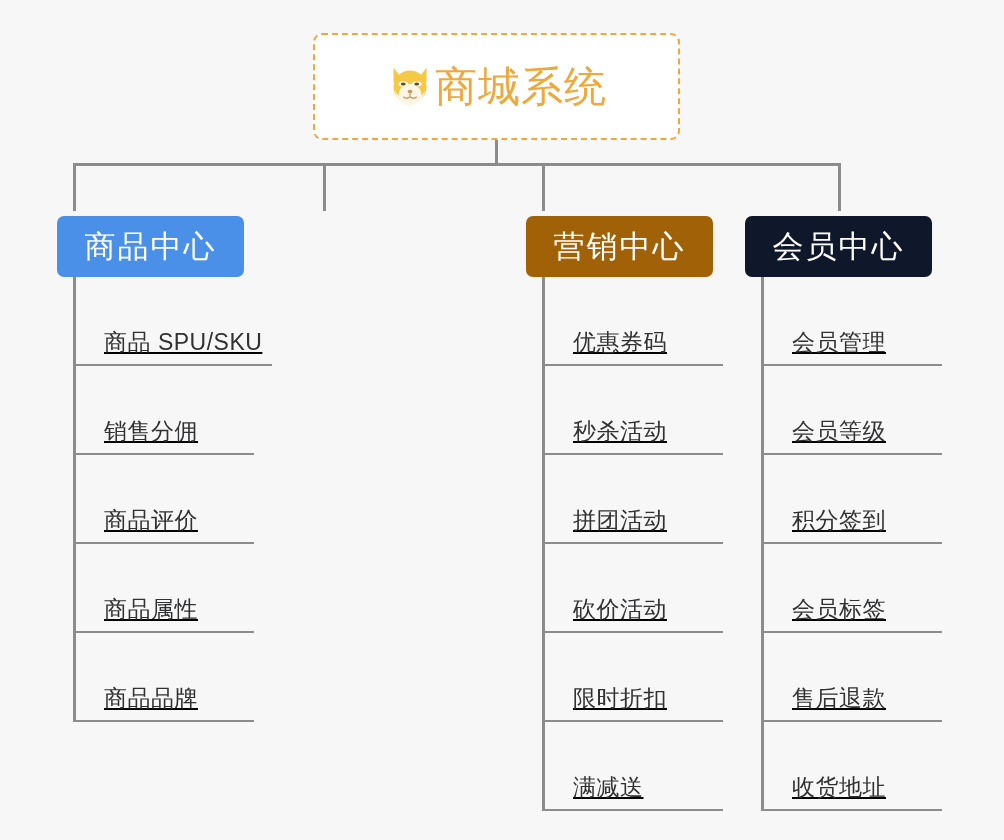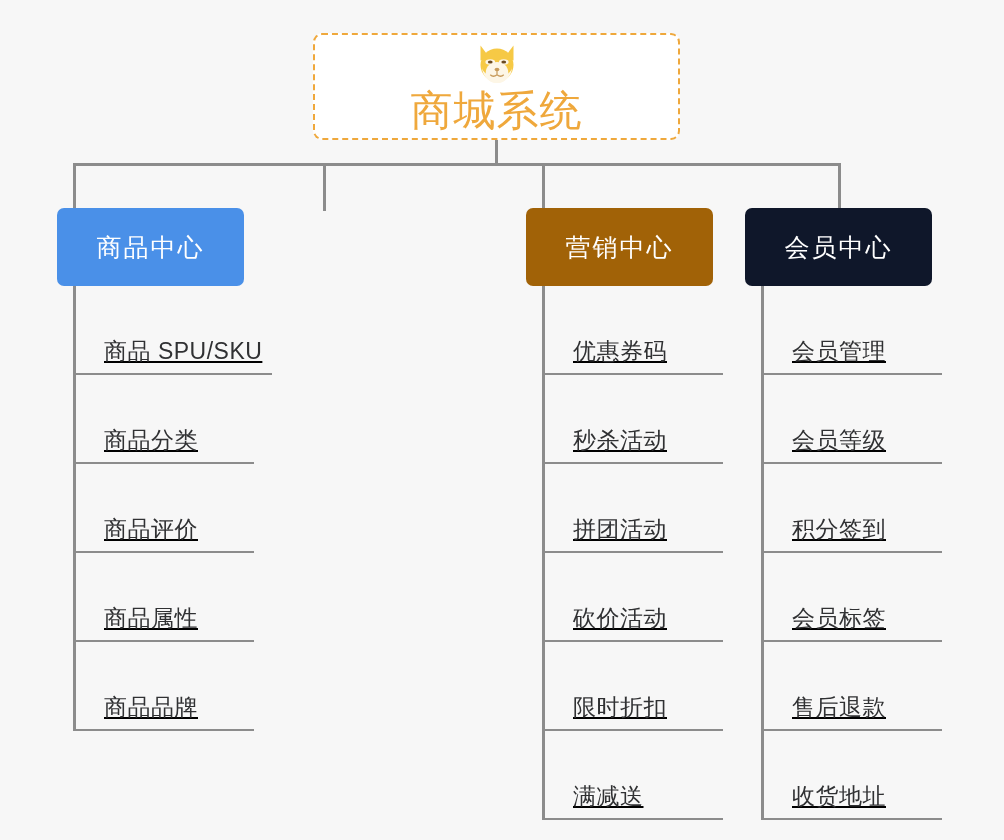--- a/index.html
+++ b/index.html
@@ -27,21 +27,20 @@
     width: 367px;
     height: 107px;
     box-sizing: border-box;
     background: #ffffff;
     border: 2px dashed #efa83c;
     border-radius: 9px;
     display: flex;
     align-items: center;
     justify-content: center;
     gap: 1px;
-    flex-direction: column;
   }
   #root-icon {
     width: 48px;
     height: 48px;
     flex: 0 0 auto;
     display: block;
   }
   #root-title {
     font-size: 42px;
     line-height: 1;
@@ -57,29 +56,30 @@
   }
   .conn-v { width: 3px; }
   .conn-h { height: 3px; }
 
   
   .branch {
     position: absolute;
     top: 208px;
   }
   .branch-head {
-    height: 78px;
+    height: 61px;
     border-radius: 7px;
     display: flex;
     align-items: center;
     justify-content: center;
     color: #ffffff;
-    font-size: 25px;
+    font-size: 31px;
     letter-spacing: 2px;
     box-sizing: border-box;
+    margin-top: 8px;
   }
   .branch-body {
     position: relative;
     margin-left: 16px;
     border-left: 3px solid #8c8c8c;
     padding-top: 0;
     text-decoration: underline;
   }
   .leaf {
     position: relative;
@@ -142,21 +142,21 @@
   <div class="conn conn-v" style="left:542px; top:163px; height:48px;"></div>
   <div class="conn conn-v" style="left:838px; top:163px; height:48px;"></div>
 
   <div class="branch" id="branch-0">
     <div class="branch-head">商品中心</div>
     <div class="branch-body">
       <div class="leaf">
           <span class="leaf-label">商品 SPU/SKU</span>
         </div>
       <div class="leaf">
-          <span class="leaf-label">商品分类</span>
+          <span class="leaf-label">销售分佣</span>
         </div>
       <div class="leaf">
           <span class="leaf-label">商品评价</span>
         </div>
       <div class="leaf">
           <span class="leaf-label">商品属性</span>
         </div>
       <div class="leaf">
           <span class="leaf-label">商品品牌</span>
         </div>

